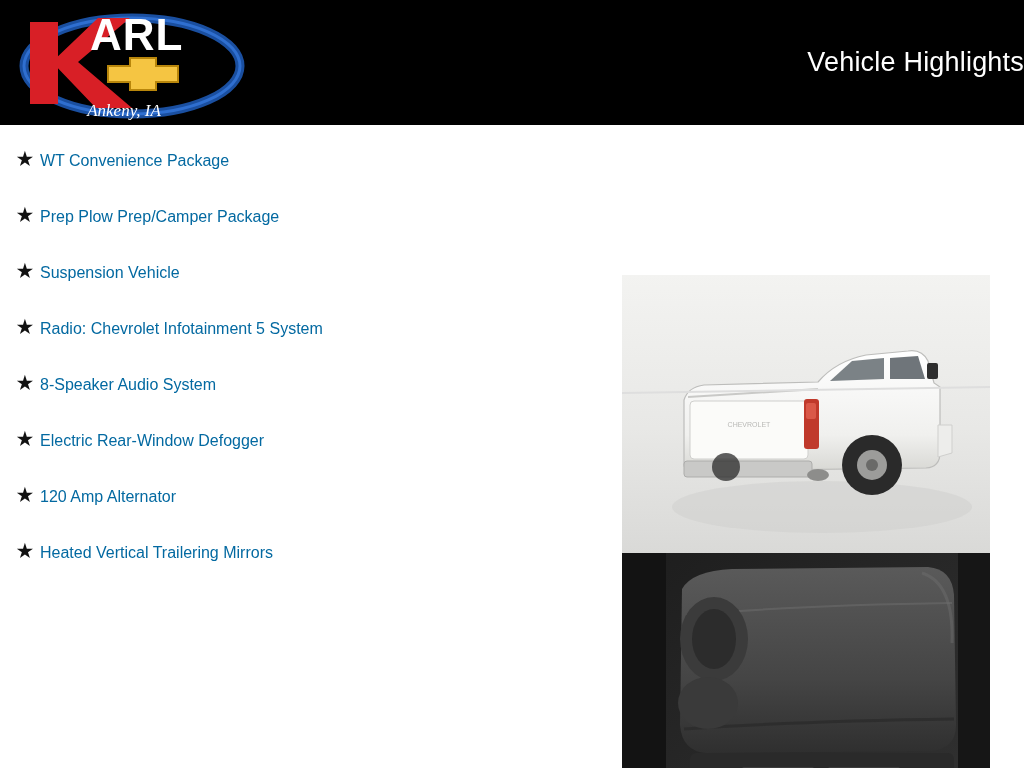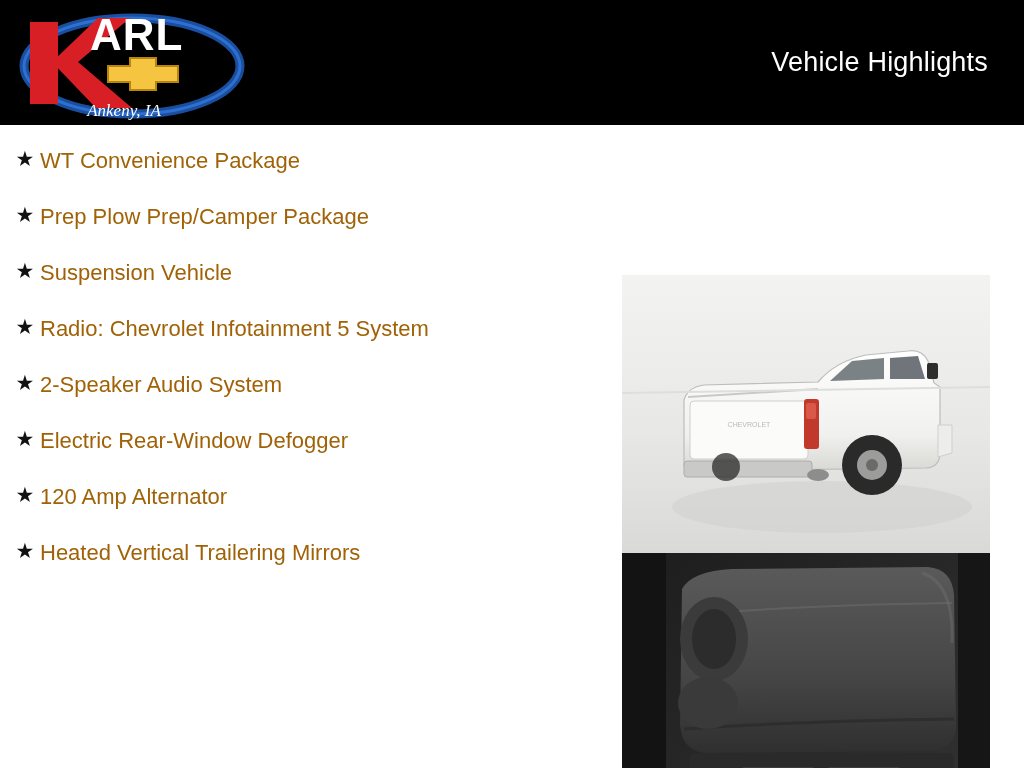--- a/index.html
+++ b/index.html
@@ -25,21 +25,20 @@
     background: #000000;
     display: flex;
     align-items: center;
     justify-content: flex-end;
   }
   .header-title {
     color: #ffffff;
     font-size: 27px;
     font-weight: normal;
     letter-spacing: 0.2px;
-    padding-right: 36px;
   }
 
   
   .logo {
     position: absolute;
     left: 12px;
     top: 4px;
     width: 240px;
     height: 120px;
   }
@@ -68,23 +67,23 @@
   .star {
     flex: 0 0 auto;
     width: 30px;
     font-size: 21px;
     line-height: 30px;
     color: #111111;
     text-align: center;
     padding-top: 1px;
   }
   .feature-text {
-    font-size: 22px;
+    font-size: 16px;
     line-height: 35px;
-    color: #a16207;
+    color: #0369a1;
     max-width: 470px;
   }
 
   
   .photo {
     position: absolute;
     overflow: hidden;
     background: #ddd;
   }
   .photo-top {
@@ -151,21 +150,21 @@
         <span class="feature-text">Suspension Vehicle</span>
       </div>
 
       <div class="feature">
         <span class="star">★</span>
         <span class="feature-text">Radio: Chevrolet Infotainment 5 System</span>
       </div>
 
       <div class="feature">
         <span class="star">★</span>
-        <span class="feature-text">2-Speaker Audio System</span>
+        <span class="feature-text">8-Speaker Audio System</span>
       </div>
 
       <div class="feature">
         <span class="star">★</span>
         <span class="feature-text">Electric Rear-Window Defogger</span>
       </div>
 
       <div class="feature">
         <span class="star">★</span>
         <span class="feature-text">120 Amp Alternator</span>

